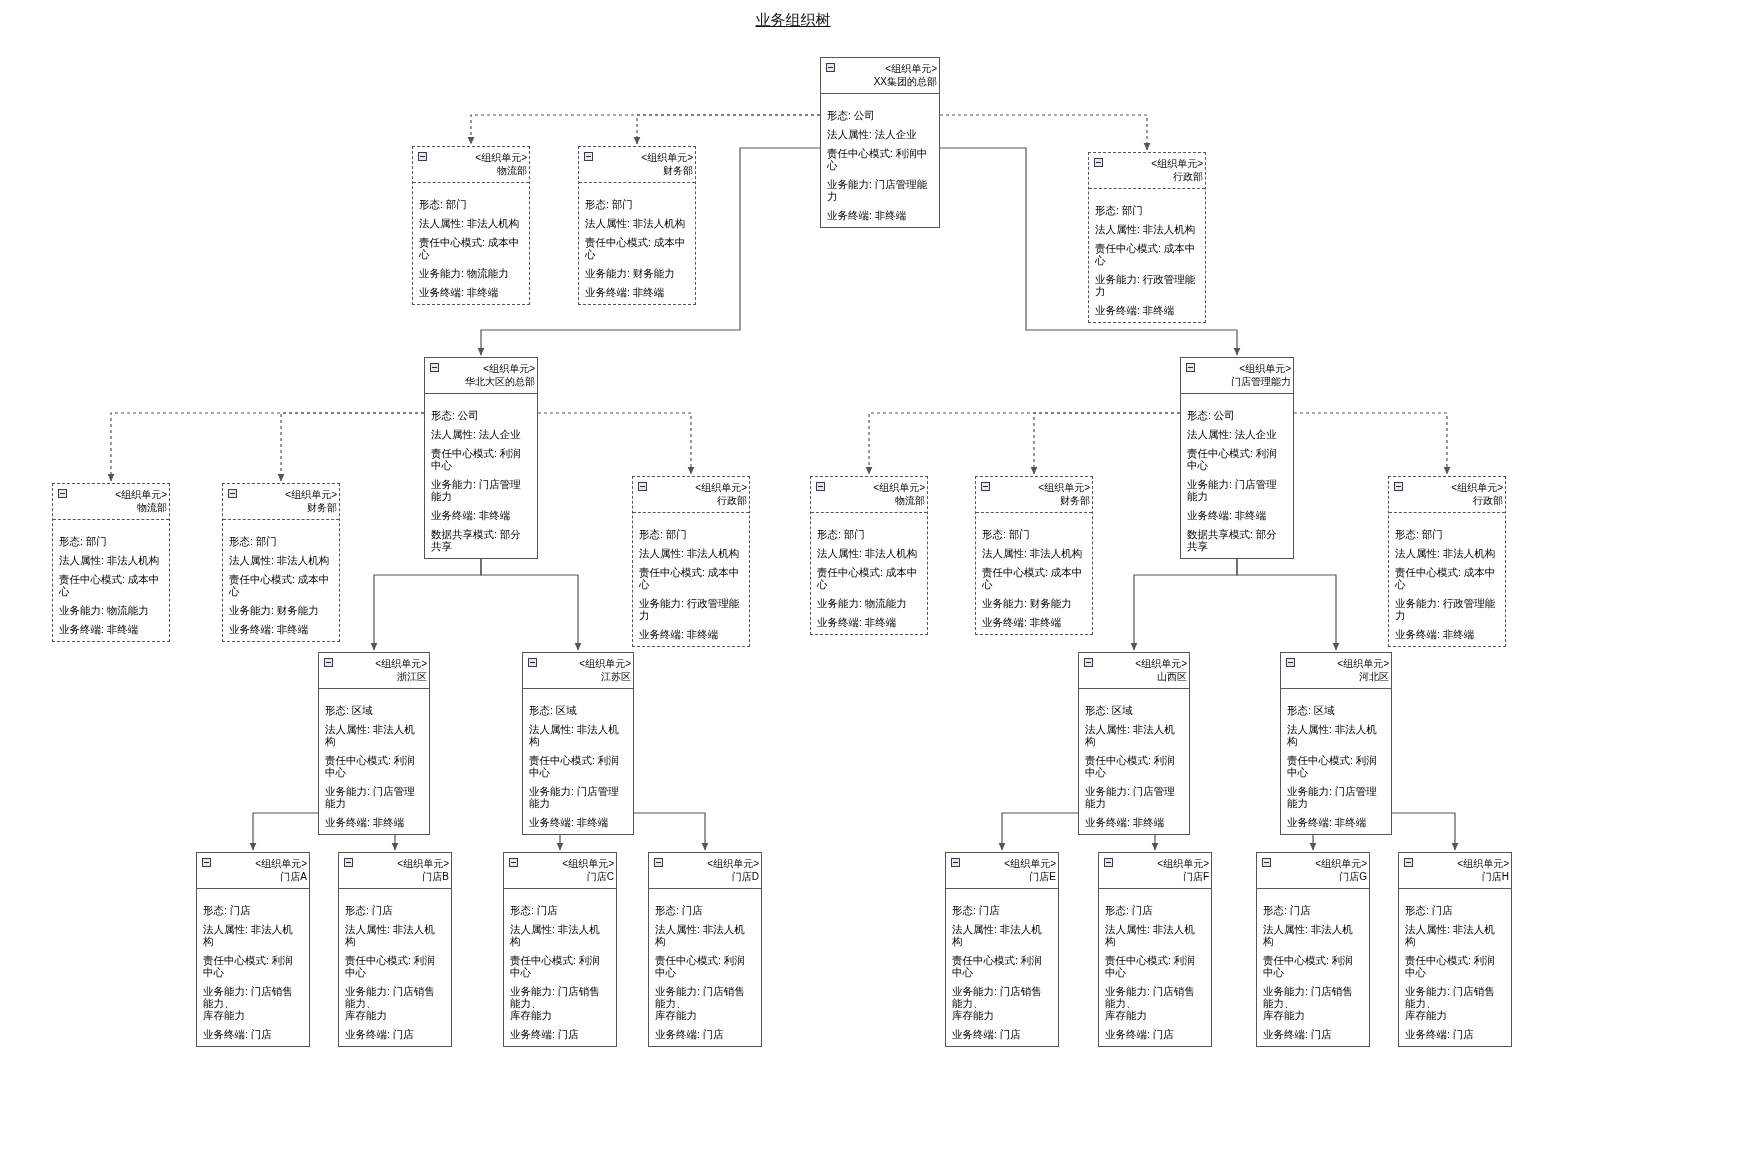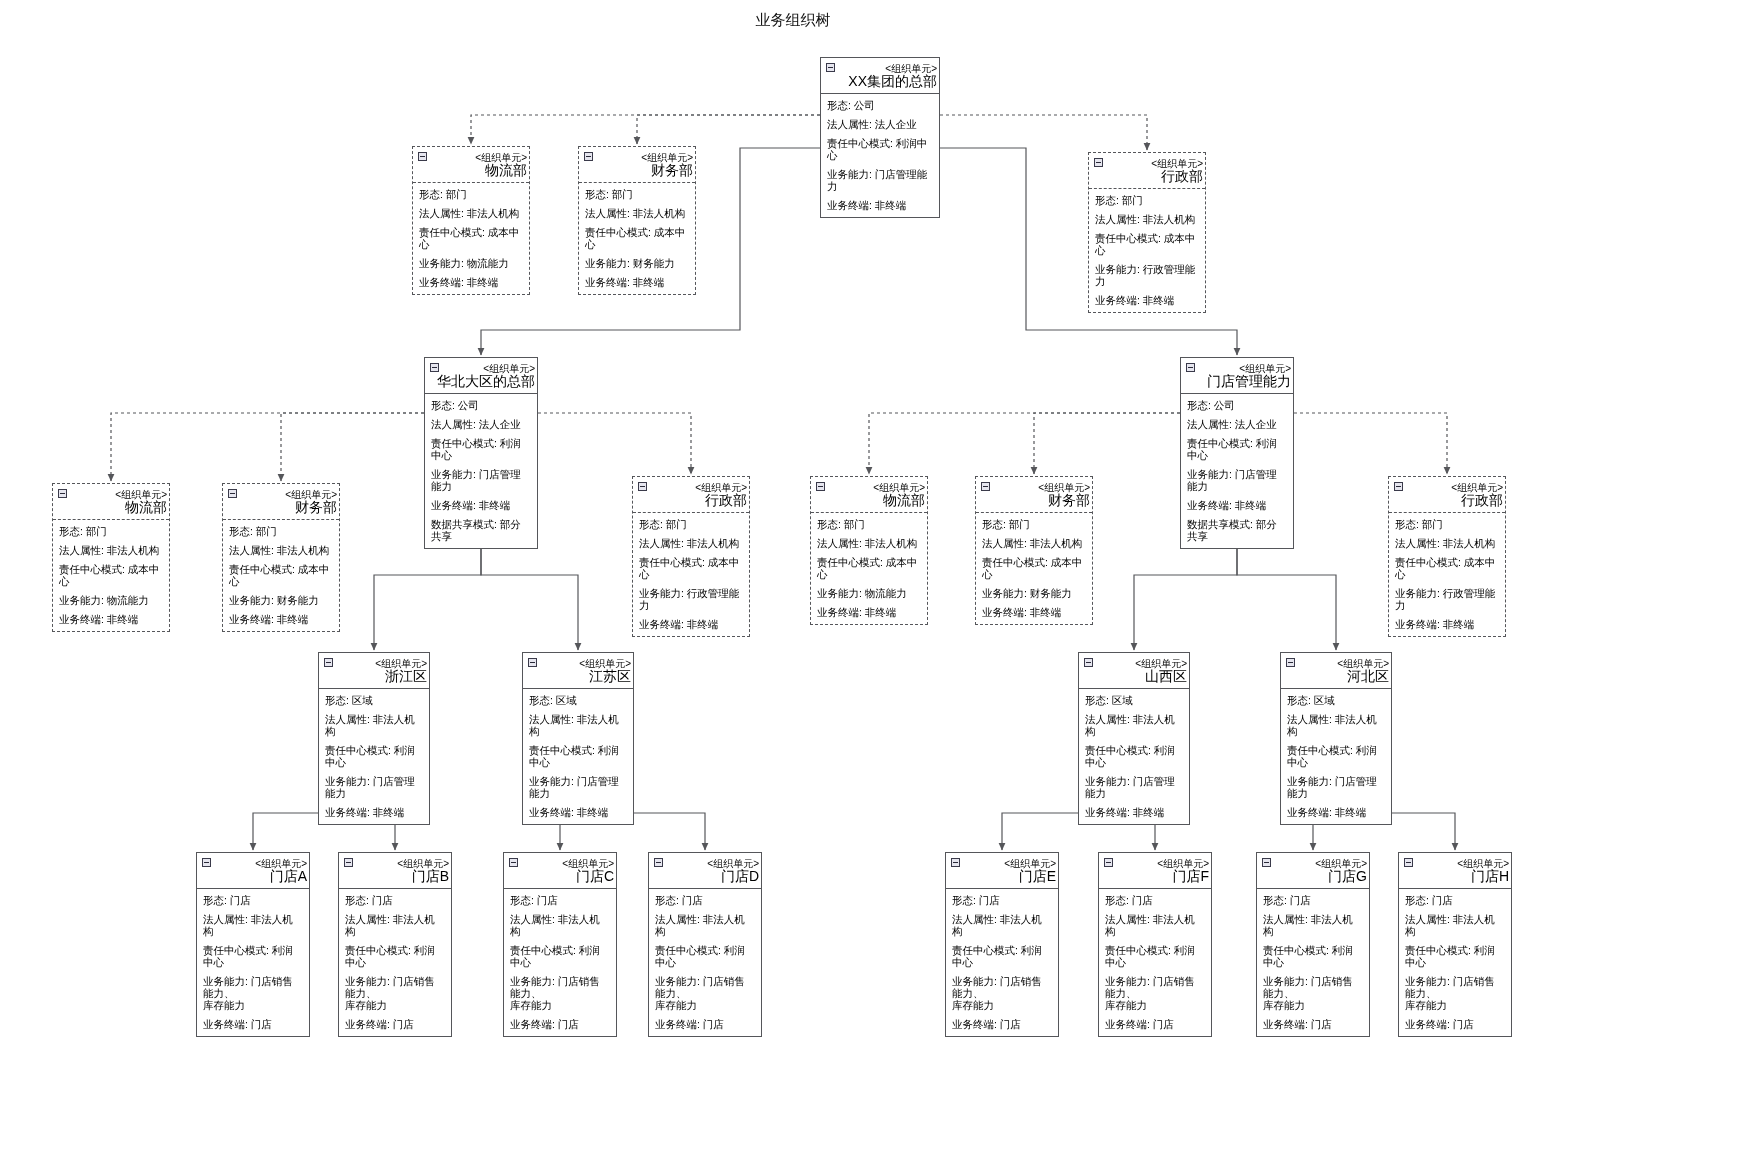--- a/index.html
+++ b/index.html
@@ -18,20 +18,21 @@
     position:absolute;left:0;top:0;width:1746px;height:1154px;
     pointer-events:none;
   }
   .diagram-title{
     position:absolute;
     top:10px;left:0;width:1586px;
     text-align:center;
     font-size:15px;
     line-height:20px;
     color:#111;
+    text-decoration:underline;
   }
   
   .node{
     position:absolute;
     background:#ffffff;
     box-sizing:border-box;
     border:1px solid #55565a;
   }
   .node.dashed{
     border:1px dashed #55565a;
@@ -47,40 +48,41 @@
     border-bottom:1px dashed #55565a;
   }
   .stereotype{
     display:block;
     font-size:10px;
     letter-spacing:0px;
     color:#000;
   }
   .node-title{
     display:block;
-    font-size:14px;
+    font-size:10px;
     color:#000;
   }
   .collapse-icon{
     position:absolute;
     left:5px;top:5px;
     width:9px;height:9px;
     border:1px solid #3a3a4a;
     background:#e6e6ef;
     box-sizing:border-box;
   }
   .collapse-icon::after{
     content:"";
     position:absolute;
     left:1px;top:3px;
     width:5px;height:1px;
     background:#2a2a38;
   }
   .node-body{
     padding:5px 6px 6px 6px;
+    margin-top:10px;
   }
   .attr{
     font-size:10.5px;
     line-height:12px;
     color:#000;
     margin:0 0 7px 0;
     white-space:pre-line;
   }
   .attr:last-child{margin-bottom:0;}
 </style>

